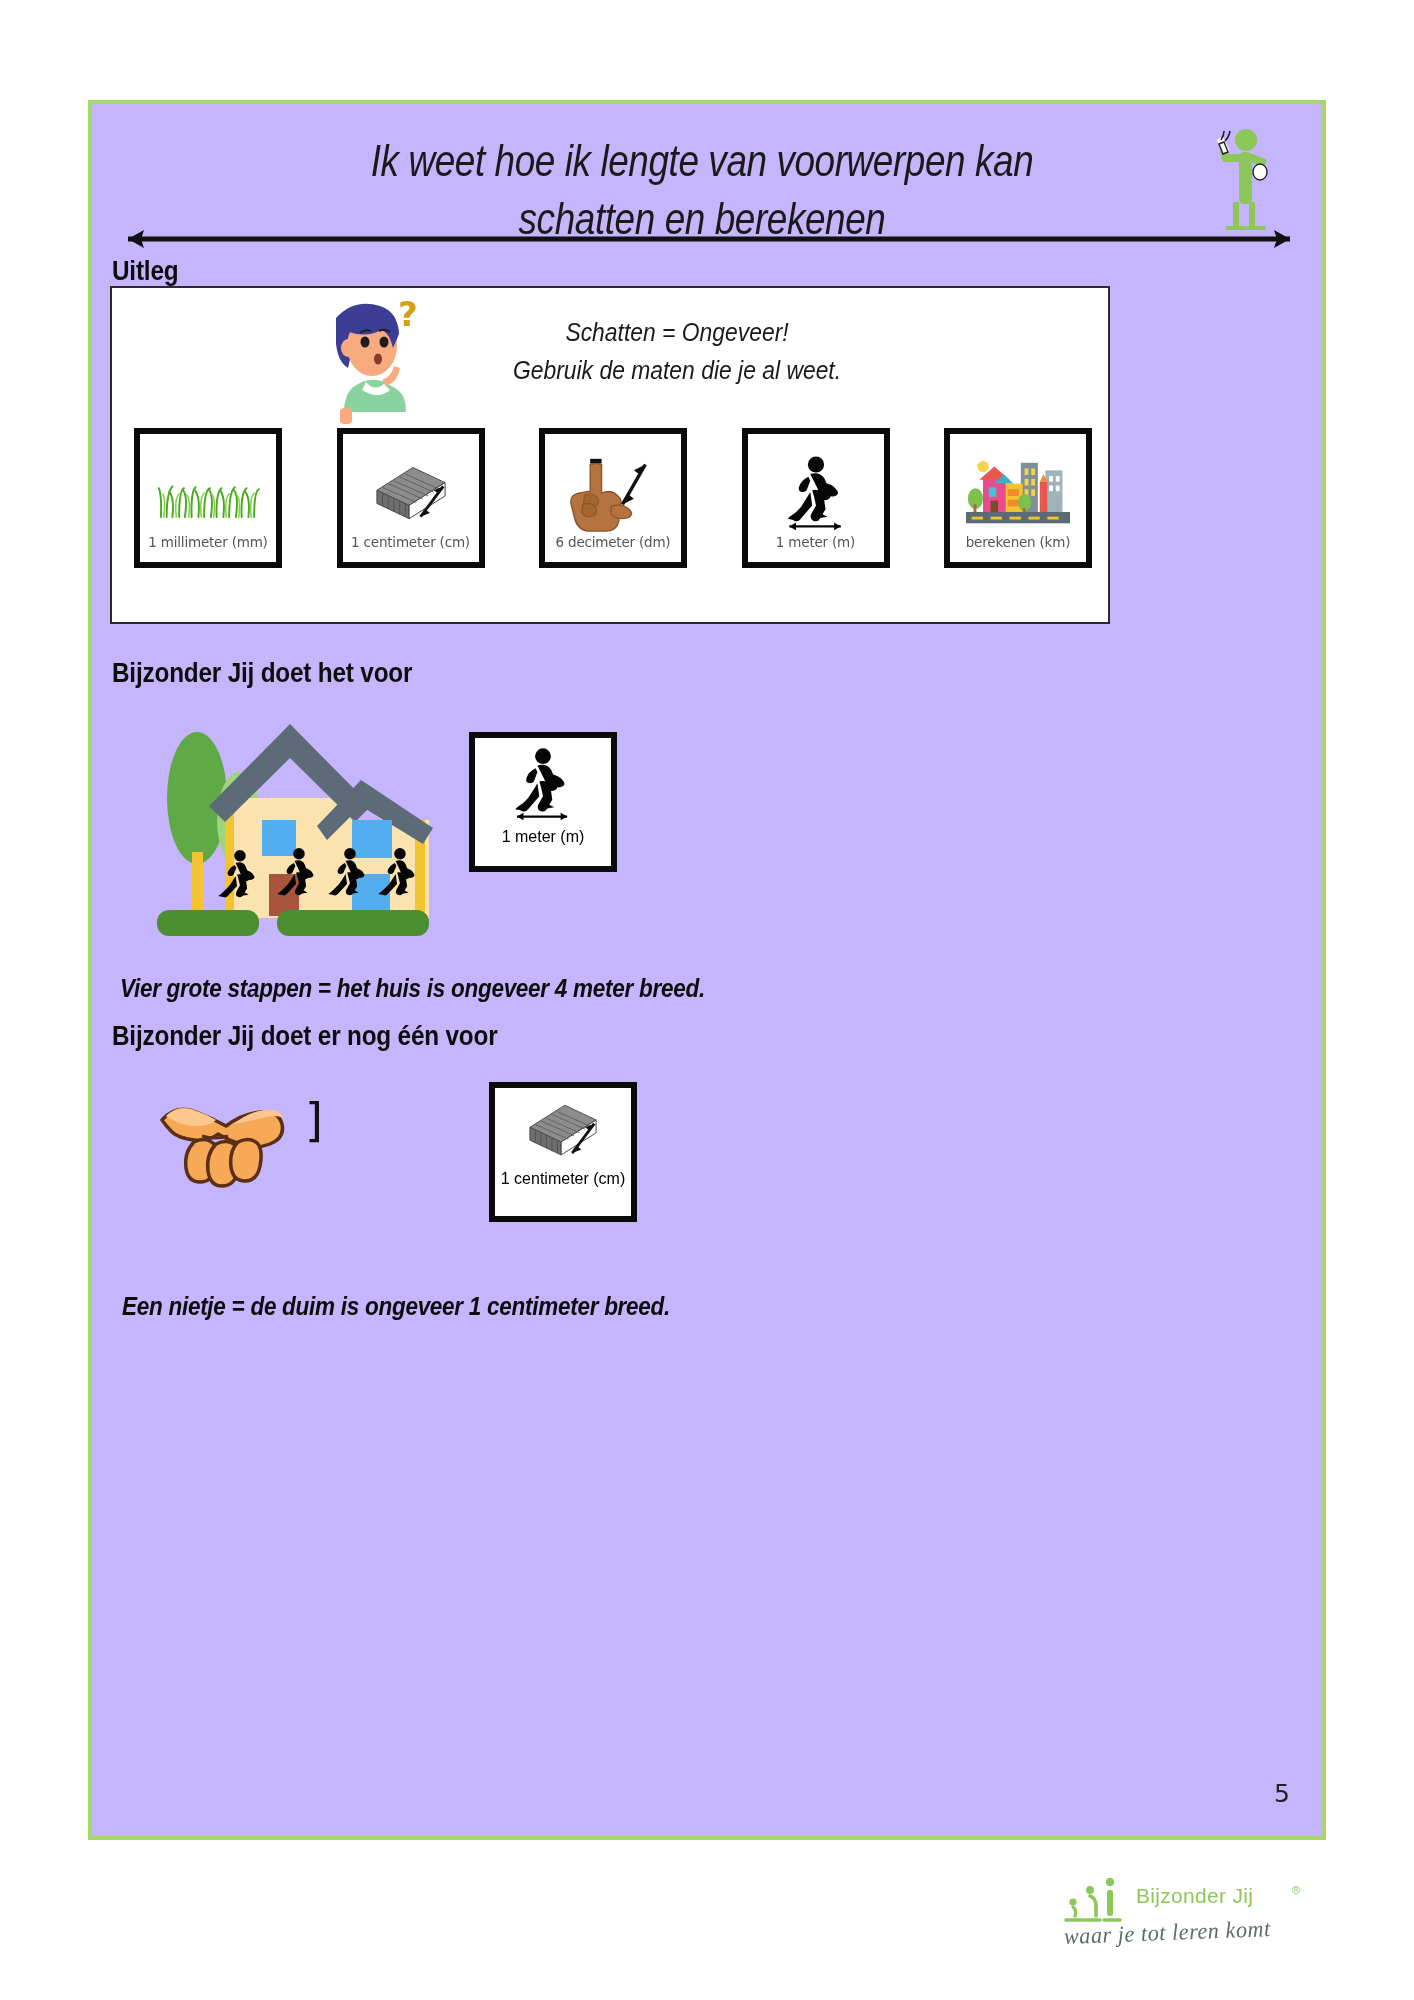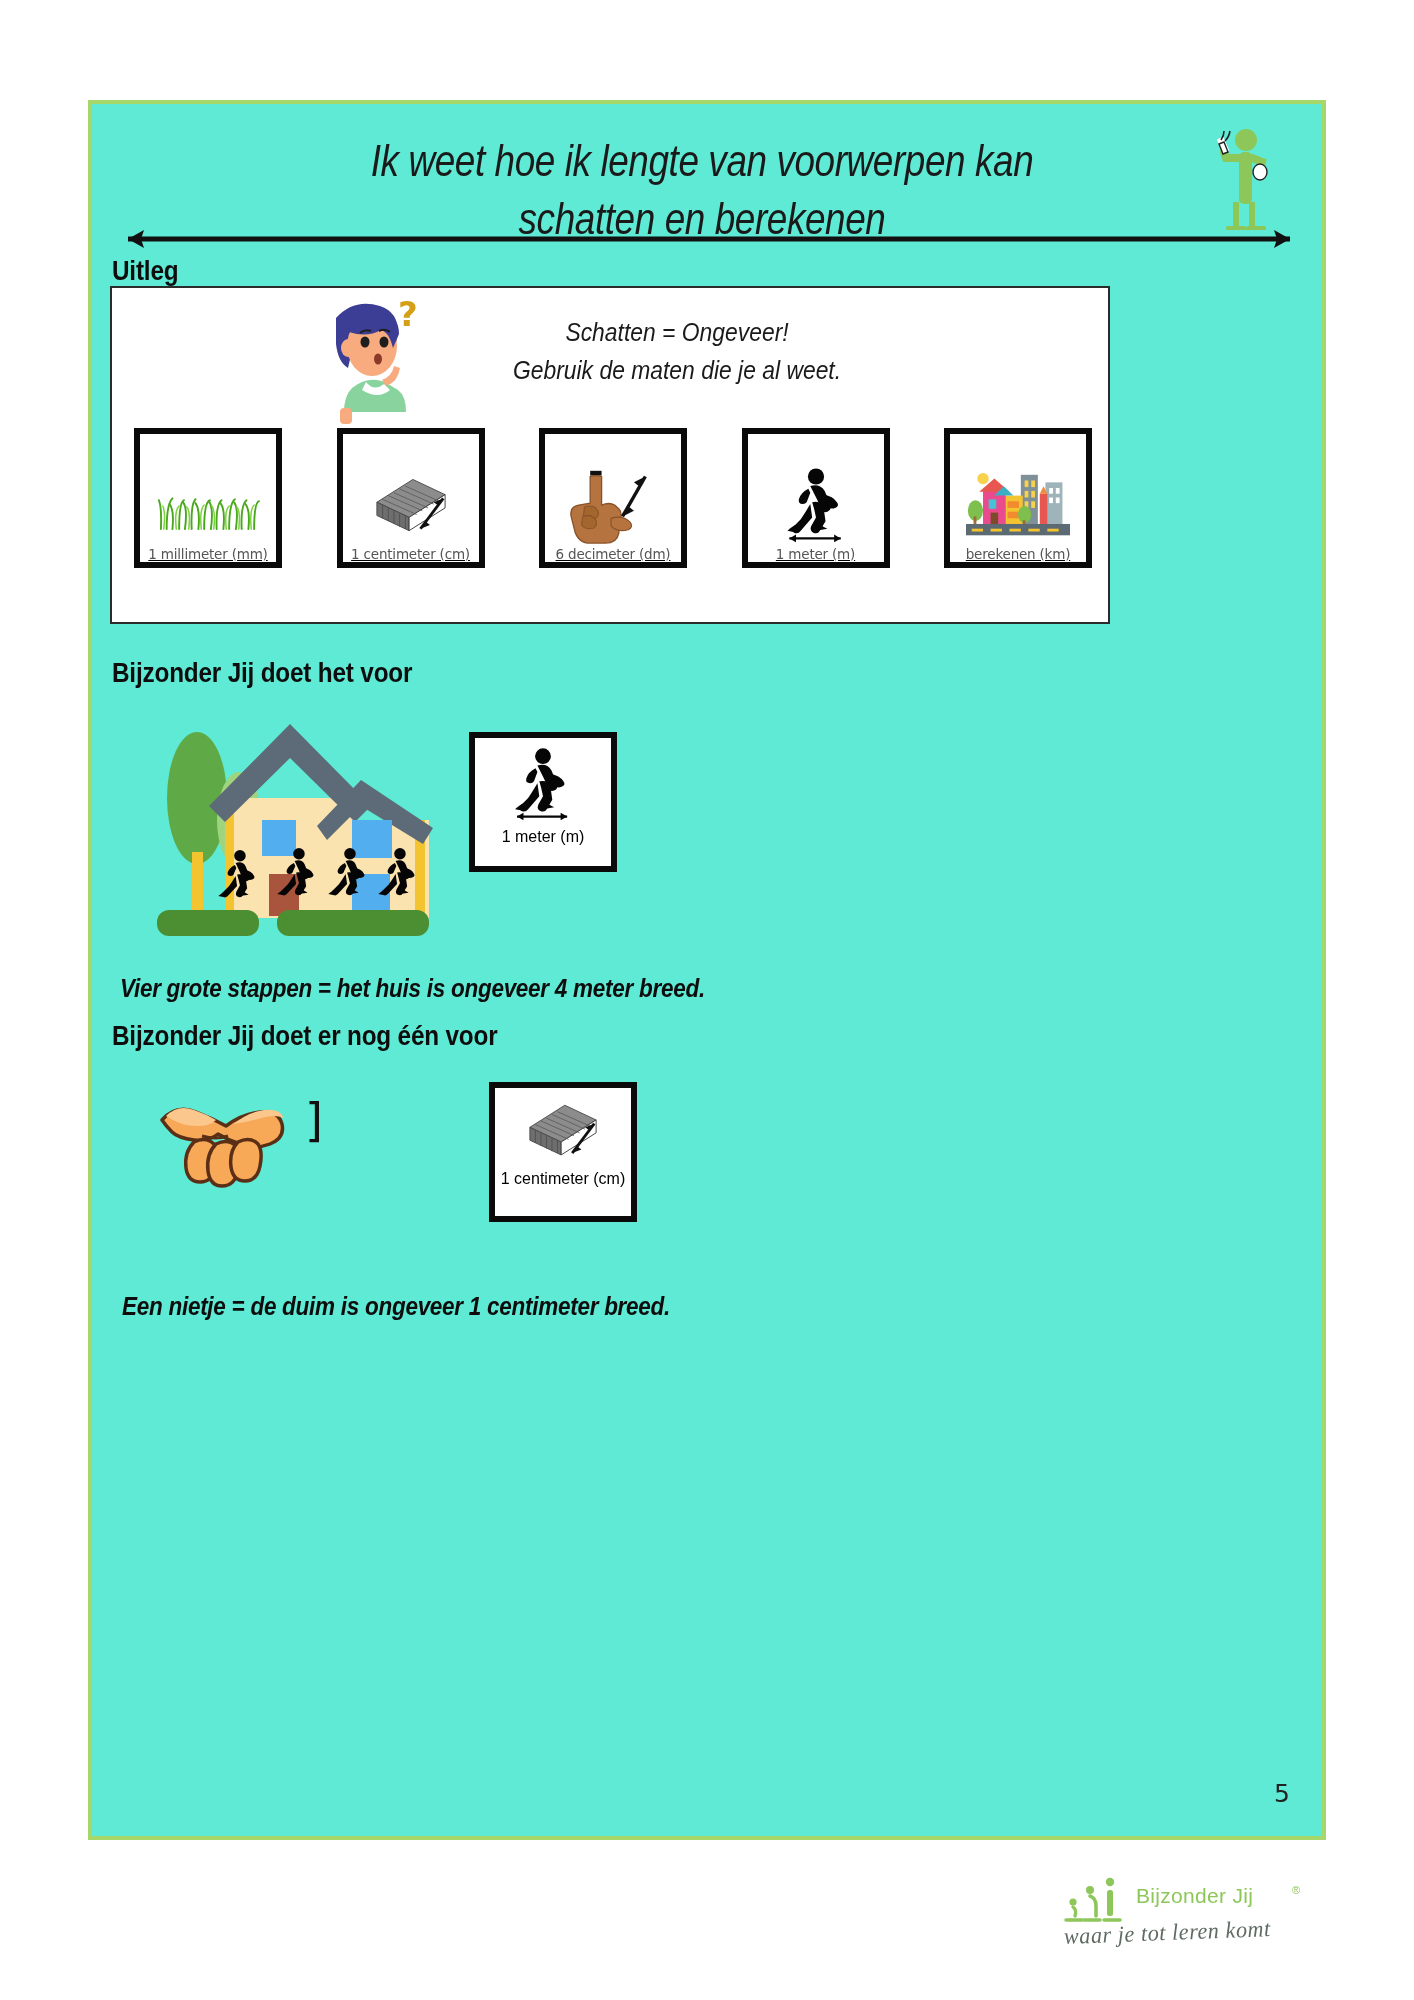--- a/index.html
+++ b/index.html
@@ -17,21 +17,21 @@
     background: #ffffff;
   }
   
   .frame {
     position: absolute;
     left: 88px;
     top: 100px;
     width: 1238px;
     height: 1740px;
     border: 4px solid #a6d76b;
-    background: #5eead4;
+    background: #c4b5fd;
     padding-left: 22px;
   }
   
   .title {
     position: absolute;
     left: 150px;
     top: 28px;
     width: 920px;
     text-align: center;
     font-family: "Liberation Sans", sans-serif;
@@ -116,23 +116,22 @@
     justify-content: space-between;
   }
   .mcard {
     width: 148px;
     height: 140px;
     border: 6px solid #0a0a0a;
     background: #ffffff;
     display: flex;
     flex-direction: column;
     align-items: center;
-    justify-content: flex-end;
+    justify-content: center;
     padding-top: 6px;
-    text-decoration: underline;
   }
   .mcard .art {
     height: 84px;
     width: 100%;
     display: flex;
     align-items: center;
     justify-content: center;
   }
   .mcard .cap {
     font-size: 13.5px;

